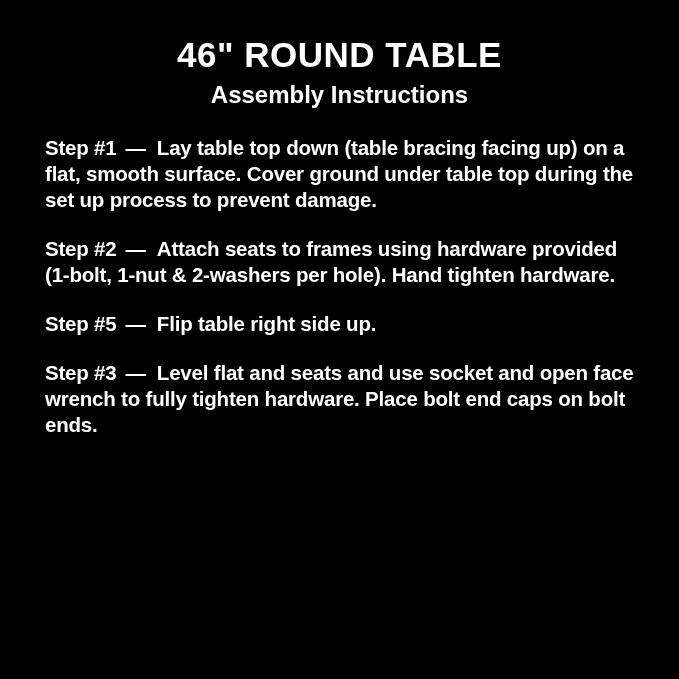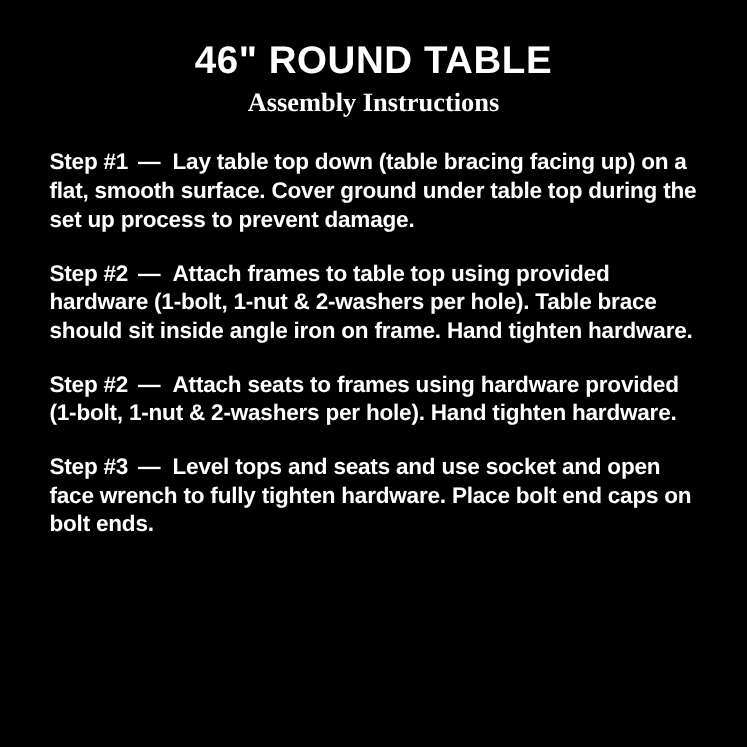--- a/index.html
+++ b/index.html
@@ -28,21 +28,20 @@
     letter-spacing: 0.5px;
     margin: 0;
     line-height: 1.1;
   }
   .page-subtitle {
     text-align: center;
     font-size: 24px;
     font-weight: 700;
     margin: 6px 0 0 0;
     line-height: 1.15;
-    font-family: Liberation Serif, serif;
   }
   .steps {
     margin: 27px 40px 0 45px;
   }
   .step {
     font-size: 20.5px;
     font-weight: 700;
     line-height: 26px;
     margin: 0 0 23px 0;
     letter-spacing: -0.2px;
@@ -57,22 +56,22 @@
 
 <div class="card">
 
   <h1 class="page-title">46" ROUND TABLE</h1>
   <h2 class="page-subtitle">Assembly Instructions</h2>
 
   <div class="steps">
 
     <p class="step"><span>Step #1</span><span class="step-separator">—</span><span>Lay table top down (table bracing facing up) on a flat, smooth surface. Cover ground under table top during the set up process to prevent damage.</span></p>
 
-    <p class="step"><span>Step #2</span><span class="step-separator">—</span><span>Attach frames to table top using provided hardware (1-bolt, 1-nut &amp; 2-washers per hole). Table brace should sit inside angle iron on frame. Hand tighten hardware.</span></p>
 
     <p class="step"><span>Step #2</span><span class="step-separator">—</span><span>Attach seats to frames using hardware provided (1-bolt, 1-nut &amp; 2-washers per hole). Hand tighten hardware.</span></p>
 
 
+    <p class="step"><span>Step #5</span><span class="step-separator">—</span><span>Flip table right side up.</span></p>
 
-    <p class="step"><span>Step #3</span><span class="step-separator">—</span><span>Level tops and seats and use socket and open face wrench to fully tighten hardware. Place bolt end caps on bolt ends.</span></p>
+    <p class="step"><span>Step #3</span><span class="step-separator">—</span><span>Level flat and seats and use socket and open face wrench to fully tighten hardware. Place bolt end caps on bolt ends.</span></p>
 
   </div>
 </div>
 
 </body></html>

